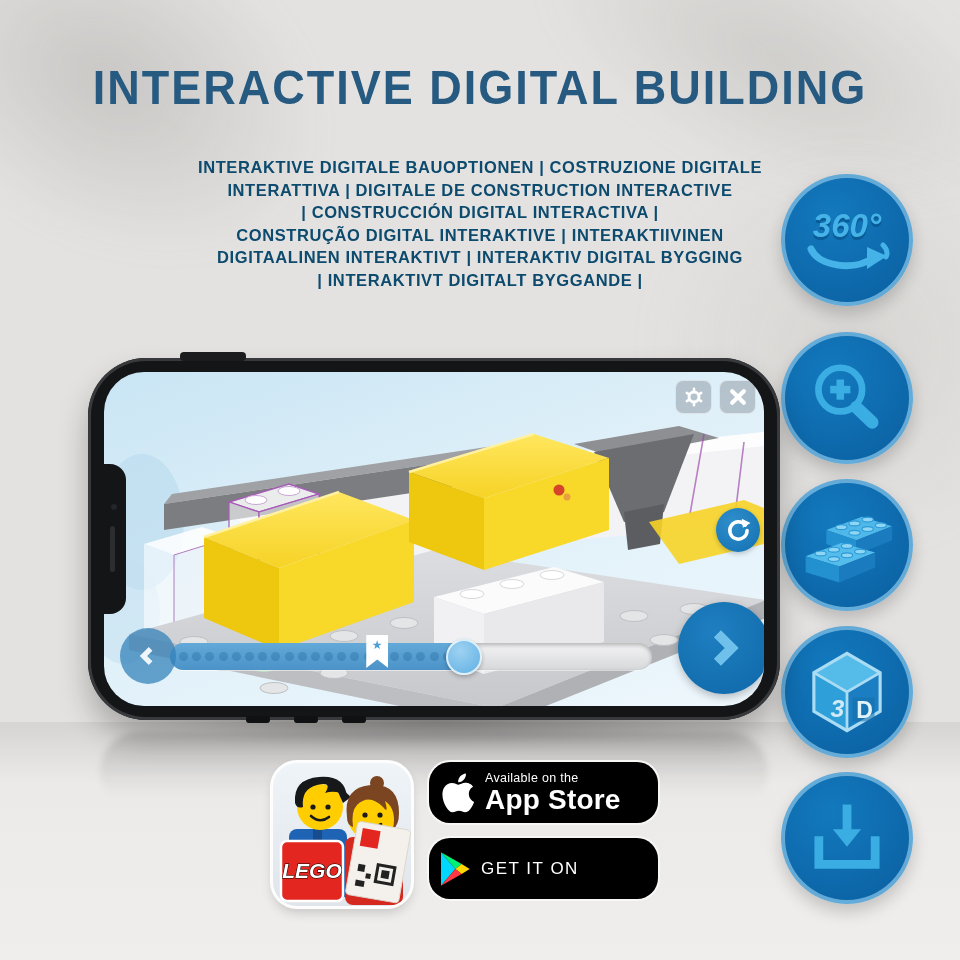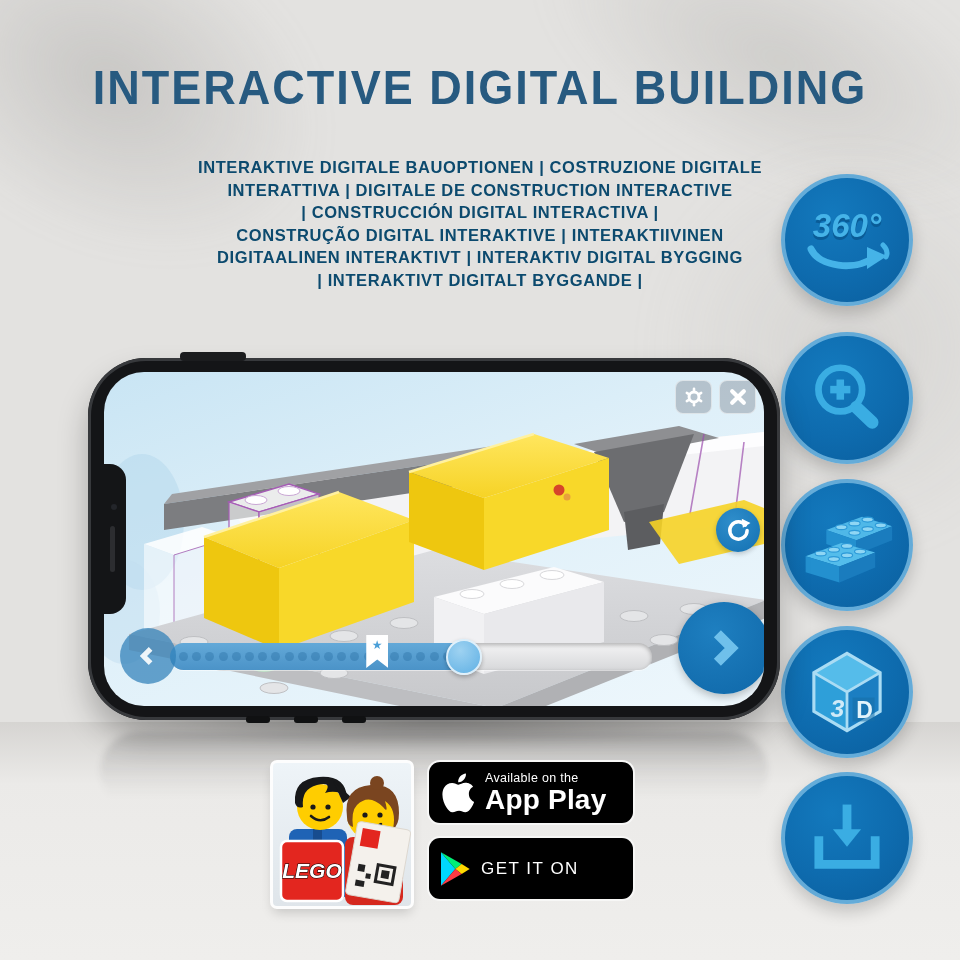--- a/index.html
+++ b/index.html
@@ -81,23 +81,23 @@
     background:linear-gradient(180deg,#63a9d8,#4b93c8);display:flex;align-items:center;gap:4.2px;padding-left:9px;box-sizing:border-box;overflow:hidden;}
   .pdot{width:9px;height:9px;border-radius:50%;background:rgba(16,84,140,.26);flex:0 0 auto;}
   .knob{position:absolute;top:50%;width:36px;height:36px;border-radius:50%;transform:translate(-50%,-50%);
     background:radial-gradient(circle at 38% 30%,#9ed2f1,#5fb0e4);
     border:2px solid rgba(255,255,255,.75);box-sizing:border-box;box-shadow:0 2px 4px rgba(0,0,0,.25);z-index:7;}
   .flag{position:absolute;top:-8px;width:22px;height:33px;transform:translateX(-50%);z-index:6;
     background:#fff;clip-path:polygon(0 0,100% 0,100% 100%,50% 74%,0 100%);
     display:flex;justify-content:center;}
   .flag span{font-size:12px;color:#4a9fd8;line-height:20px;}
   
-  .appicon{position:absolute;left:273px;top:763px;width:138px;height:143px;border-radius:4px;overflow:hidden;
+  .appicon{position:absolute;left:273px;top:763px;width:138px;height:143px;border-radius:24px;overflow:hidden;
     box-shadow:0 0 0 3px #fdfdfd,0 6px 12px rgba(0,0,0,.18);z-index:3;background:#fff;}
-  .badge{position:absolute;left:429px;width:204px;height:61px;border-radius:11px;background:#000;
+  .badge{position:absolute;left:429px;width:229px;height:61px;border-radius:21px;background:#000;
     box-shadow:0 0 0 2px #f7f7f6;display:flex;align-items:center;z-index:3;box-sizing:border-box;padding:0 12px;}
   .badge .txt{display:flex;flex-direction:column;margin-left:10px;color:#fff;}
   .badge .small{font-size:12.5px;letter-spacing:.3px;}
   .badge .big{font-size:28px;font-weight:700;letter-spacing:.2px;line-height:28px;margin-top:1px;}
   .gp .small{font-size:17px;letter-spacing:1.5px;font-weight:400;}
   .as{top:762px}.gp{top:838px}
 </style>
 </head>
 <body>
 
@@ -395,21 +395,21 @@
   </svg>
 </div>
 
 <div class="badge as">
   <svg width="34" height="40" viewBox="0 0 66 80">
     <path fill="#fff" d="M54.7,42.1c-0.1-9.8,8-14.5,8.4-14.7c-4.6-6.7-11.7-7.6-14.2-7.7c-6-0.6-11.8,3.6-14.9,3.6 c-3.1,0-7.8-3.5-12.8-3.4c-6.6,0.1-12.7,3.8-16.1,9.7c-6.9,11.9-1.8,29.5,4.9,39.2c3.3,4.7,7.2,10,12.3,9.8 c4.9-0.2,6.8-3.2,12.8-3.2c5.9,0,7.6,3.2,12.8,3.1c5.3-0.1,8.7-4.8,11.9-9.6c3.8-5.5,5.3-10.8,5.4-11.1 C65.1,57.7,54.8,53.8,54.7,42.1z"></path>
     <path fill="#fff" d="M44.9,13.2c2.7-3.3,4.5-7.8,4-12.4c-3.9,0.2-8.6,2.6-11.4,5.9c-2.5,2.9-4.7,7.6-4.1,12 C37.8,19.1,42.2,16.5,44.9,13.2z"></path>
   </svg>
   <div class="txt">
     <span class="small">Available on the</span>
-    <span class="big">App Play</span>
+    <span class="big">App Store</span>
   </div>
 </div>
 
 <div class="badge gp">
   <svg width="30" height="34" viewBox="0 0 90 100">
     <path fill="#00d7fe" d="M0 0 L43 50 L0 100 Z"></path>
     <path fill="#00f076" d="M0 0 L62 35 L43 50 Z"></path>
     <path fill="#ffd900" d="M62 35 L86 50 L62 65 L43 50 Z"></path>
     <path fill="#ff3a44" d="M0 100 L62 65 L43 50 Z"></path>
   </svg>

